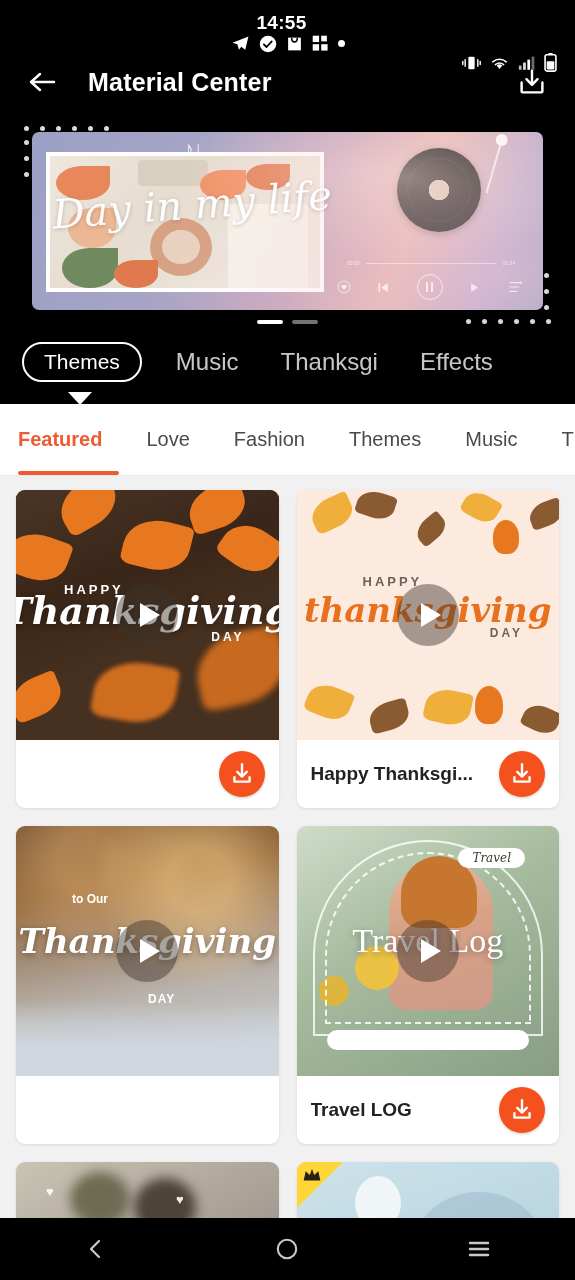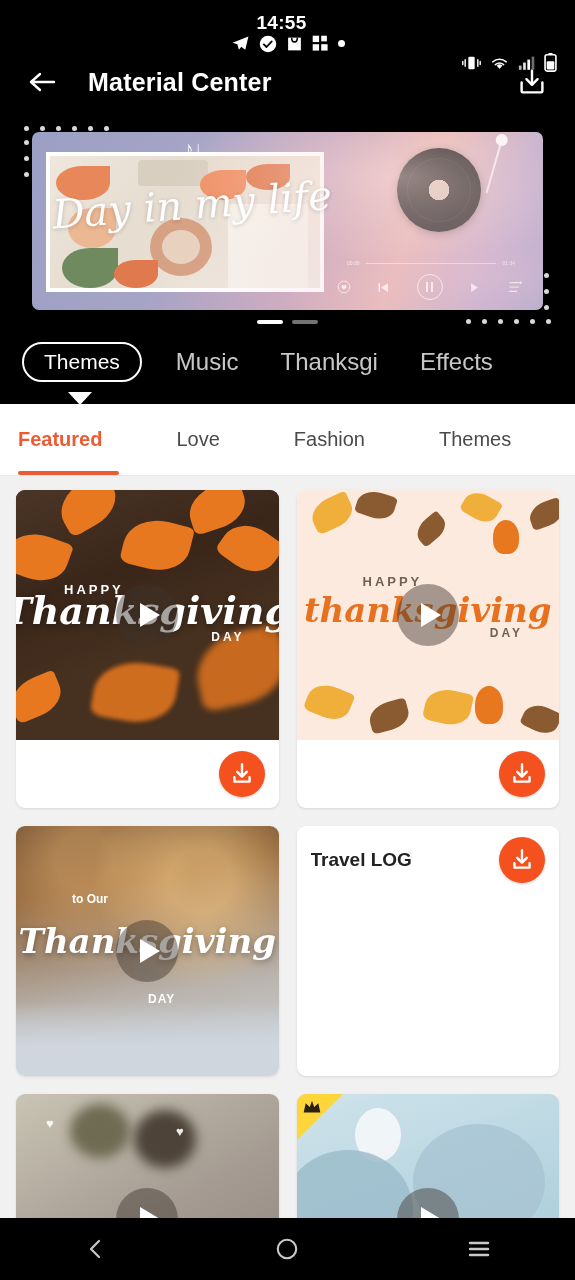--- a/index.html
+++ b/index.html
@@ -111,21 +111,21 @@
     position:absolute; left:68px; bottom:-1px; width:0; height:0;
     border-left:12px solid transparent; border-right:12px solid transparent; border-top:13px solid #fff;
   }
 
   
   .cats {
     background:#fff; height:72px; display:flex; align-items:center;
     padding:0 0 0 18px; position:relative; overflow:hidden;
     border-bottom:1px solid #e9e9e9;
   }
-  .cat { font-size:20px; color:#4a4a4a; margin-right:74px; white-space:nowrap; cursor:pointer; }
+  .cat { font-size:20px; color:#4a4a4a; margin-right:44px; white-space:nowrap; cursor:pointer; }
   .cat.active { color:#ed5b33; font-weight:700; }
   .cat-underline { position:absolute; left:18px; bottom:0; width:101px; height:4px; background:#ed5b33; border-radius:2px; }
 
   
   .grid {
     padding:14px 16px 0 16px; display:grid; grid-template-columns:1fr 1fr; gap:18px 18px;
   }
   .card { background:#fff; border-radius:9px; overflow:hidden; box-shadow:0 1px 3px rgba(0,0,0,.10); }
   .thumb { position:relative; height:250px; overflow:hidden; }
   .play {
@@ -418,20 +418,21 @@
         <div class="leaf3" style="left:72px;top:212px;width:40px;height:28px;transform:rotate(-15deg);"></div>
         <div class="leaf2" style="left:128px;top:200px;width:46px;height:34px;transform:rotate(12deg);"></div>
         <div class="leaf" style="left:178px;top:196px;width:28px;height:38px;border-radius:50% 50% 40% 40%;"></div>
         <div class="leaf3" style="left:226px;top:216px;width:36px;height:26px;transform:rotate(25deg);"></div>
         <div class="small-cap" style="left:66px;top:84px;color:#6c6258;font-size:13px;">HAPPY</div>
         <div class="scriptw" style="font-size:34px;top:48%;color:#e8711f;text-shadow:none;">thanksgiving</div>
         <div class="small-cap" style="right:36px;top:136px;color:#6c6258;font-size:12px;">DAY</div>
         <div class="play"></div>
       </div>
       <div class="card-foot">
+        <div class="card-title">Happy Thanksgi...</div>
         <div class="dl-btn">
           <svg width="26" height="26" viewBox="0 0 24 24">
               <path d="M12 3v11M7.6 10l4.4 4.4L16.4 10" stroke="#fff" stroke-width="2.2" fill="none" stroke-linecap="round" stroke-linejoin="round"></path>
               <path d="M5 15v4h14v-4" stroke="#fff" stroke-width="2.2" fill="none" stroke-linecap="round" stroke-linejoin="round"></path>
             </svg>
         </div>
       </div>
     </div>
 
     <div class="card">
@@ -439,20 +440,32 @@
         <div style="position:absolute;inset:0;background:radial-gradient(circle at 70% 22%, rgba(255,210,140,.55) 0 12%, rgba(255,210,140,0) 40%),radial-gradient(circle at 26% 14%, rgba(255,200,130,.4) 0 10%, rgba(255,200,130,0) 38%);"></div>
         <div class="small-cap" style="left:56px;top:66px;font-size:12px;letter-spacing:0;">to Our</div>
         <div class="scriptw" style="font-size:34px;top:46%;">Thanksgiving</div>
         <div class="small-cap" style="left:132px;top:166px;font-size:12px;letter-spacing:1px;">DAY</div>
         <div style="position:absolute;left:0;right:0;bottom:0;height:74px;background:linear-gradient(180deg,rgba(205,212,222,0) 0%,#cfd6de 60%);"></div>
         <div class="play"></div>
       </div>
     </div>
 
     <div class="card">
+      <div class="thumb th4">
+        <div style="position:absolute;left:92px;top:34px;width:104px;height:150px;border-radius:52px 52px 18px 18px;background:linear-gradient(170deg,#e5b9a0 0%,#d8a285 40%,#cf9a88 100%);"></div>
+        <div style="position:absolute;left:104px;top:30px;width:76px;height:72px;border-radius:40px 40px 20px 20px;background:#c7762f;"></div>
+        <div style="position:absolute;left:58px;top:120px;width:44px;height:44px;border-radius:50%;background:#f2c33a;opacity:.9;"></div>
+        <div style="position:absolute;left:22px;top:150px;width:30px;height:30px;border-radius:50%;background:#e8b42c;opacity:.85;"></div>
+        <div class="arch"></div>
+        <div class="arch-dash"></div>
+        <div class="travel-pill">Travel</div>
+        <div class="scriptw" style="font-family:'Liberation Serif',serif;font-style:normal;font-weight:400;font-size:34px;top:46%;">Travel Log</div>
+        <div class="travel-bar"></div>
+        <div class="play"></div>
+      </div>
       <div class="card-foot">
         <div class="card-title">Travel LOG</div>
         <div class="dl-btn">
           <svg width="26" height="26" viewBox="0 0 24 24">
               <path d="M12 3v11M7.6 10l4.4 4.4L16.4 10" stroke="#fff" stroke-width="2.2" fill="none" stroke-linecap="round" stroke-linejoin="round"></path>
               <path d="M5 15v4h14v-4" stroke="#fff" stroke-width="2.2" fill="none" stroke-linecap="round" stroke-linejoin="round"></path>
             </svg>
         </div>
       </div>
     </div>

